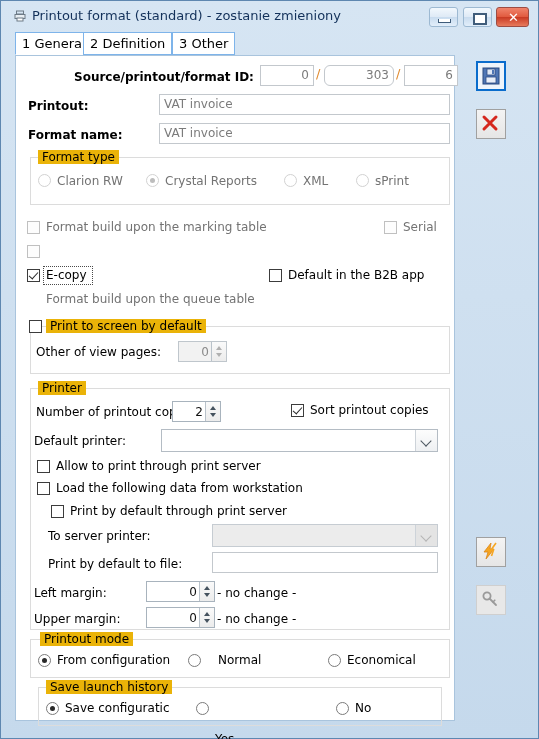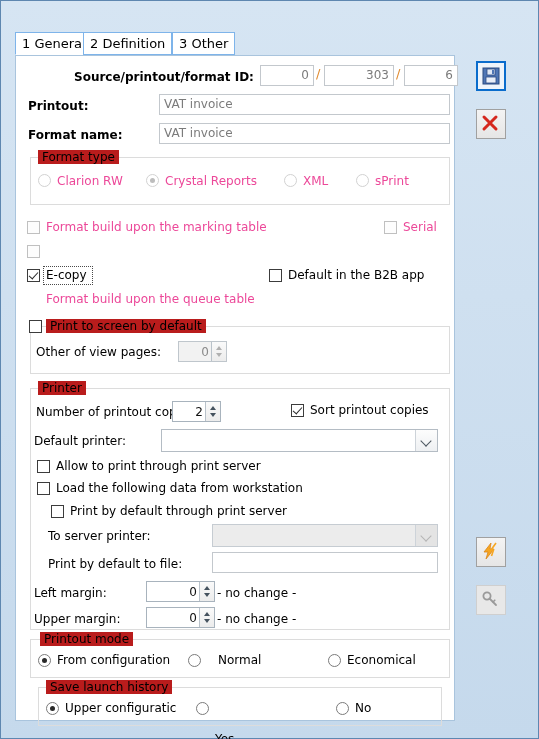--- a/index.html
+++ b/index.html
@@ -74,32 +74,32 @@
     padding:0 4px;line-height:19px;height:21px;white-space:nowrap;overflow:hidden;
   }
   .txt.num{text-align:right;}
   .slash{position:absolute;color:#e08a2e;font-size:13px;}
   
   .group{
     position:absolute;box-sizing:border-box;
     border:1px solid #dcdcdc;
   }
   .grouptitle{
-    position:absolute;background:#b91c1c;padding:0 4px;font-size:12px;color:#000;
+    position:absolute;background:#eab308;padding:0 4px;font-size:12px;color:#000;
   }
   
   .cb{position:absolute;width:13px;height:13px;box-sizing:border-box;
       border:1px solid #3c3c3c;background:#fff;}
   .cb.dis{border-color:#c0c0c0;background:#fdfdfd;}
   .cb.on:after{
     content:"";position:absolute;left:3px;top:0px;width:4px;height:8px;
     border:solid #2a2a2a;border-width:0 1.6px 1.6px 0;transform:rotate(42deg);
   }
   .cbl{position:absolute;font-size:12px;white-space:nowrap;}
-  .cbl.dis{color:#ec4899;}
+  .cbl.dis{color:#737373;}
   .focus{position:absolute;box-sizing:border-box;border:1px dotted #4a4a4a;}
   .rd{position:absolute;width:13px;height:13px;box-sizing:border-box;
       border:1px solid #7b7b7b;border-radius:50%;background:#fff;}
   .rd.dis{border-color:#d2d2d2;}
   .rd.on:after{
     content:"";position:absolute;left:3px;top:3px;width:5px;height:5px;
     border-radius:50%;background:#2a2a2a;
   }
   .rd.dis.on:after{background:#bdbdbd;}
   
@@ -140,33 +140,51 @@
     cursor:default;
   }
   .tbtn.focused{border:2px solid #0a6ccc;background:#eef4fb;}
   .tbtn.dis{border-color:#cfcfcf;background:#e8e8e8;}
 </style>
 </head>
 <body>
 
 <div id="window">
 
+  <div id="titlebar">
+    <svg id="title-icon" viewBox="0 0 12 12">
+      <rect x="2.5" y="1" width="7" height="3" fill="none" stroke="#6c7a86" stroke-width="1"></rect>
+      <rect x="1" y="4.5" width="10" height="4" fill="#e8eef3" stroke="#6c7a86" stroke-width="1"></rect>
+      <rect x="3" y="8" width="6" height="3" fill="#fff" stroke="#6c7a86" stroke-width="1"></rect>
+    </svg>
+    <div id="title-text">Printout format (standard) - zostanie zmieniony</div>
+
+    <div class="wbtn" id="btn-min">
+      <i></i>
+    </div>
+    <div class="wbtn" id="btn-max">
+      <i></i>
+    </div>
+    <div class="wbtn" id="btn-close">
+      <i>✕</i>
+    </div>
+  </div>
 
   <div id="tabs">
     <div class="tab active" id="tab-0">1 General</div>
     <div class="tab" id="tab-1">2 Definition</div>
     <div class="tab" id="tab-2">3 Other</div>
   </div>
 
   <div id="panel">
 
     <div class="lbl b" style="left:58px;top:14px;">Source/printout/format ID:</div>
     <div class="txt num" style="left:244px;top:9px;width:54px;">0</div>
     <span class="slash" style="left:300px;top:10px;">/</span>
-    <div class="txt num" style="left:308px;top:9px;width:70px;">303</div>
+    <div class="txt num" style="left:308px;top:9px;width:70px;border-radius:6px;">303</div>
     <span class="slash" style="left:380px;top:10px;">/</span>
     <div class="txt num" style="left:388px;top:9px;width:54px;">6</div>
 
     <div class="lbl b" style="left:12px;top:43px;">Printout:</div>
     <div class="txt" style="left:143px;top:38px;width:291px;">VAT invoice</div>
 
     <div class="lbl b" style="left:12px;top:72px;">Format name:</div>
     <div class="txt" style="left:143px;top:67px;width:291px;">VAT invoice</div>
 
     <div class="group" style="left:14px;top:101px;width:420px;height:48px;"></div>
@@ -279,21 +297,21 @@
     <div class="cbl" style="left:41px;top:597px;">From configuration</div>
     <div class="rd" style="left:172px;top:598px;"></div>
     <div class="cbl" style="left:202px;top:597px;">Normal</div>
     <div class="rd" style="left:312px;top:598px;"></div>
     <div class="cbl" style="left:331px;top:597px;">Economical</div>
 
     <div class="group" style="left:22px;top:631px;width:404px;height:39px;"></div>
     <div class="grouptitle" style="left:30px;top:624px;">Save launch history</div>
 
     <div class="rd on" style="left:30px;top:646px;"></div>
-    <div class="cbl" style="left:49px;top:645px;">Upper configuratic</div>
+    <div class="cbl" style="left:49px;top:645px;">Save configuratic</div>
     <div class="rd" style="left:180px;top:646px;"></div>
     <div class="cbl" style="left:199px;top:676px;text-align:right;">Yes</div>
     <div class="rd" style="left:320px;top:646px;"></div>
     <div class="cbl" style="left:339px;top:645px;">No</div>
 
   </div>
 
   <div class="tbtn focused" style="left:475px;top:60px;">
     <svg viewBox="0 0 20 20" style="position:absolute;left:3px;top:3px;width:20px;height:20px;">
       <rect x="2" y="2" width="16" height="16" fill="#4f76b5" stroke="#2b4a80" stroke-width="1"></rect>

